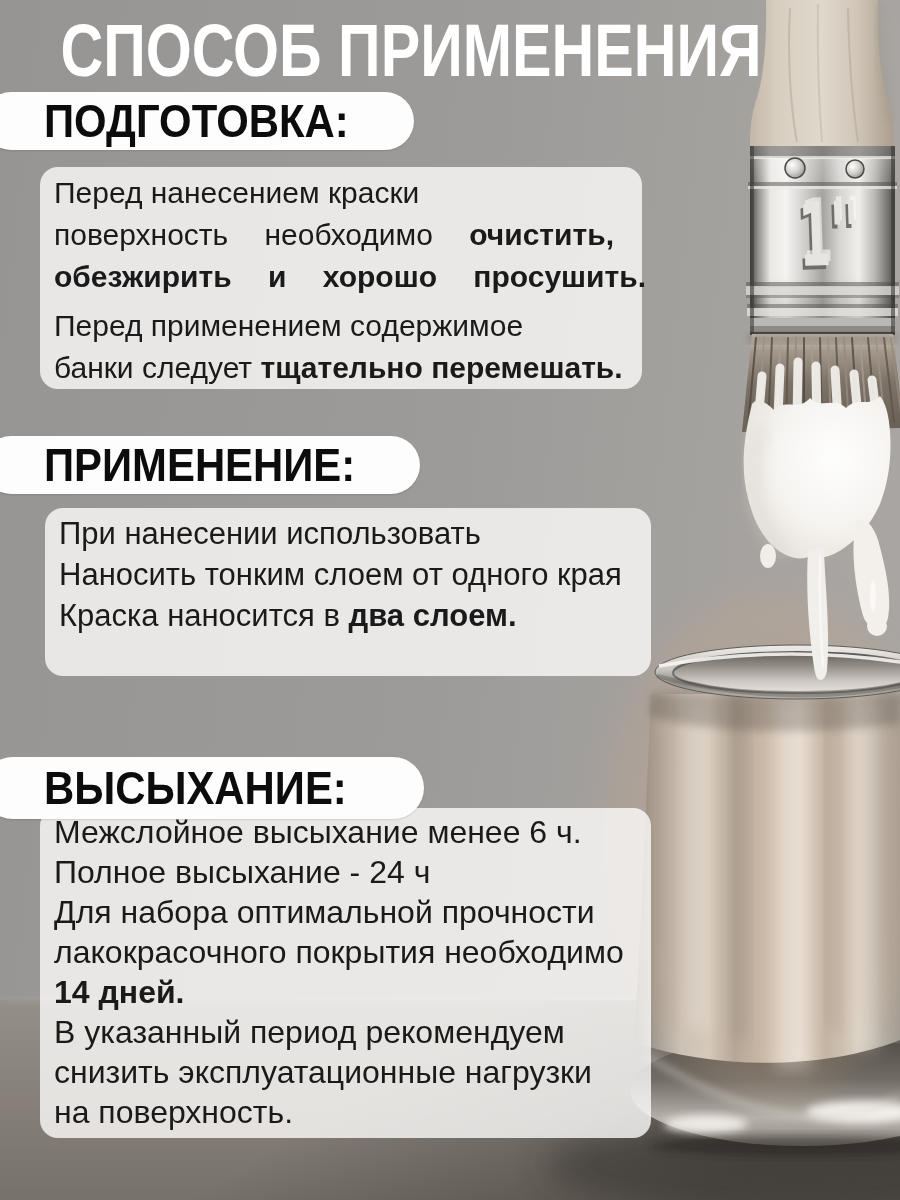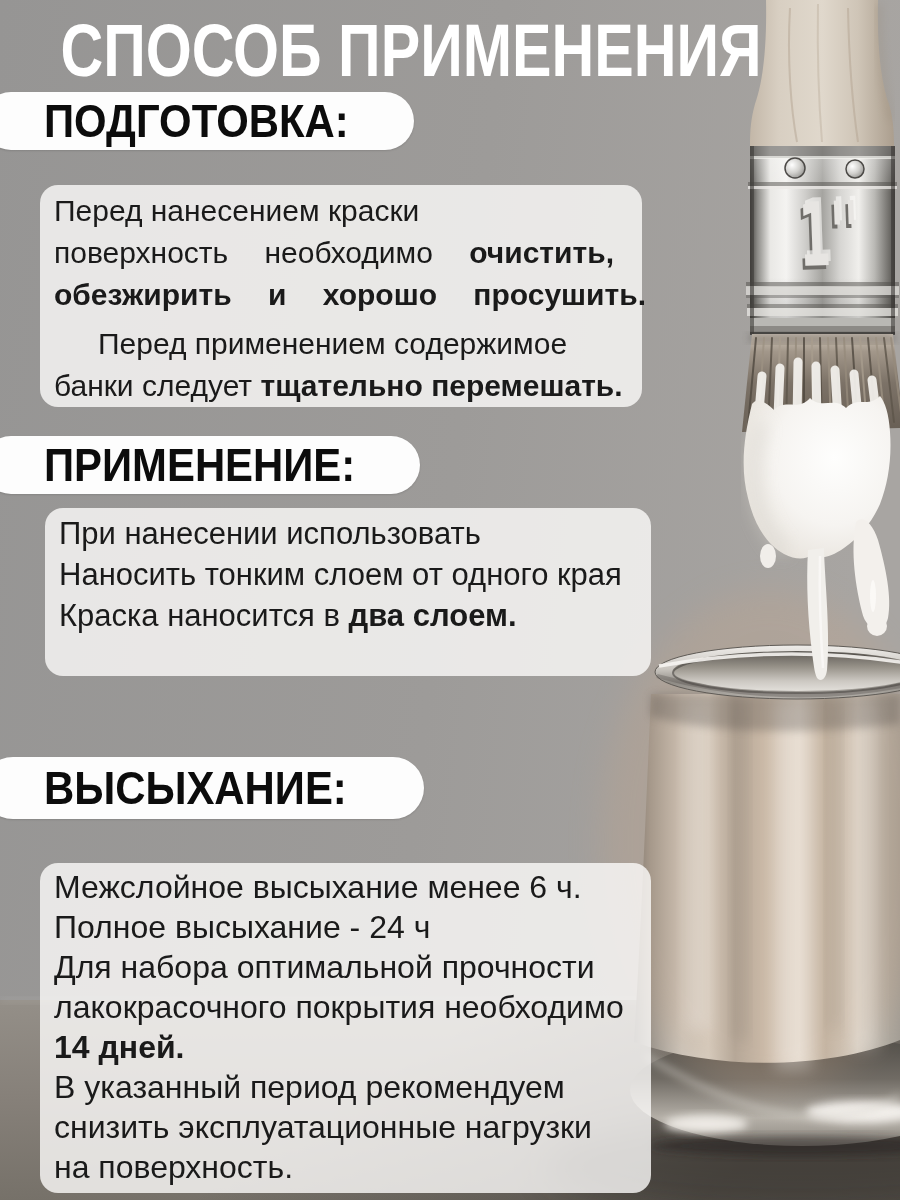--- a/index.html
+++ b/index.html
@@ -30,26 +30,26 @@
   .pill.p3{top:757px;width:380px;height:62px;}
 
   .block{
     position:absolute;background:rgba(252,251,250,0.80);border-radius:18px;
     box-sizing:border-box;color:#1a1a1a;z-index:4;padding:5px 14px;
   }
   .block .line{white-space:nowrap;}
   .block .seg{font-weight:normal;}
   .block .seg.b{font-weight:bold;}
   .block .line.wide{word-spacing:28px;}
-  .block .line.gap{margin-top:7px;margin-left:44px;}
-  .block.b1{left:40px;top:185px;width:602px;height:222px;font-size:30px;}
+  .block .line.gap{margin-top:7px;}
+  .block.b1{left:40px;top:167px;width:602px;height:222px;font-size:30px;}
   .block.b1 .line{line-height:42px;}
   .block.b2{left:45px;top:508px;width:606px;height:168px;font-size:31px;}
   .block.b2 .line{line-height:41px;}
-  .block.b3{left:40px;top:863px;width:611px;height:330px;font-size:32px;padding-top:4px;}
+  .block.b3{left:40px;top:808px;width:611px;height:330px;font-size:32px;padding-top:4px;}
   .block.b3 .line{line-height:40px;}
 </style>
 </head>
 <body>
 
 <div class="stage">
 
   <svg class="photo" viewBox="0 0 900 1200" width="900" height="1200">
     <defs>
       <linearGradient id="bgG" x1="0" y1="0" x2="1" y2="0.15">

